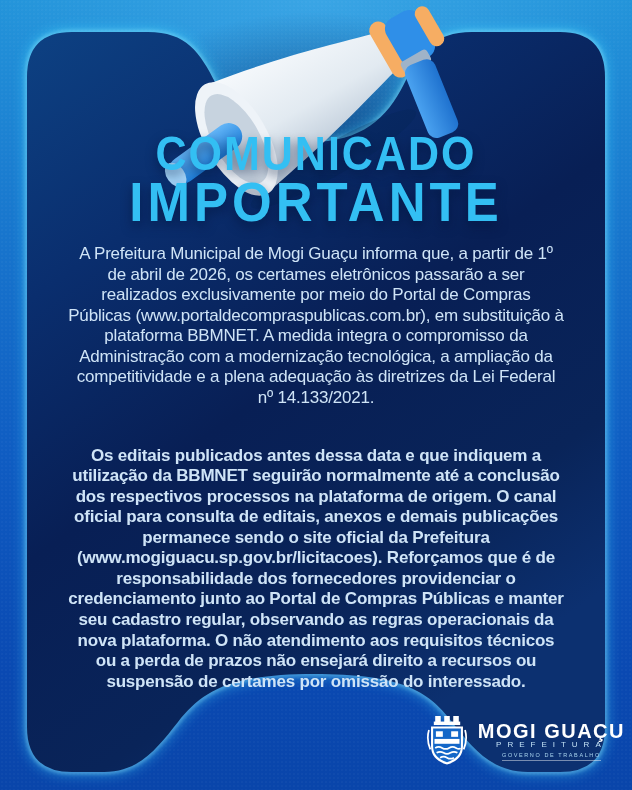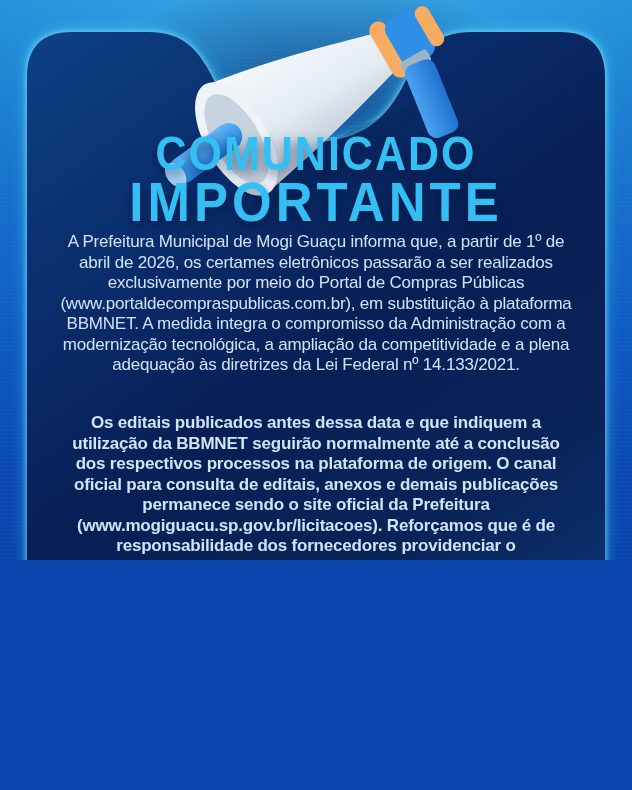--- a/index.html
+++ b/index.html
@@ -2,21 +2,21 @@
 <html><head>
 <meta charset="utf-8">
 <style>
   html,body{margin:0;padding:0;}
   body{
     width:632px;height:790px;overflow:hidden;
     font-family:"Liberation Sans", sans-serif;
     background:#0a46ae;
   }
   .canvas{
-    position:relative;width:632px;height:560px;overflow:hidden;
+    position:relative;width:632px;height:790px;overflow:hidden;
     background:
       radial-gradient(300px 170px at 50% 17%, rgba(8,34,84,.55), rgba(8,34,84,0) 72%),
       radial-gradient(460px 250px at 50% 0%, rgba(110,205,255,.30), rgba(110,205,255,0) 70%),
       linear-gradient(180deg,#2394da 0%,#1773cc 32%,#0f5cc2 58%,#0a49b2 85%,#0945aa 100%);
   }
   .canvas::before{
     content:"";position:absolute;inset:0;pointer-events:none;
     background-image:radial-gradient(rgba(255,255,255,.045) 1px, transparent 1.2px);
     background-size:4px 4px;opacity:.6;z-index:1;
   }
@@ -26,25 +26,25 @@
     position:absolute;left:0;right:0;top:130px;z-index:4;text-align:center;
     color:#33bff3;font-weight:bold;line-height:1;
     text-shadow:0 4px 10px rgba(3,18,55,.55);
   }
   .title-line1{font-size:43px;letter-spacing:2px;transform:scaleY(1.12);transform-origin:center top;}
   .title-line2{font-size:51px;letter-spacing:4px;margin-top:2px;transform:scaleY(1.08);transform-origin:center top;}
   .content{
     position:absolute;left:56px;right:56px;top:232px;z-index:4;
     color:#cfe4f7;text-align:center;font-size:17px;line-height:1.21;letter-spacing:-0.2px;
   }
-  .para{margin:0;}
+  .para{margin:12px;}
   .para + .para{margin-top:37px;font-weight:bold;}
   .logo{
-    position:absolute;left:0;right:16px;top:716px;z-index:4;
-    display:flex;align-items:center;justify-content:space-between;gap:10px;color:#ffffff;
+    position:absolute;left:0;right:7px;top:716px;z-index:4;
+    display:flex;align-items:center;justify-content:flex-end;gap:10px;color:#ffffff;
   }
   .logo-text{display:flex;flex-direction:column;align-items:center;}
   .logo-name{font-size:20px;font-weight:bold;letter-spacing:1.5px;line-height:1;}
   .logo-sub{font-size:8px;letter-spacing:6px;color:#c3e2f7;line-height:1;}
   .logo-tag{font-size:5.5px;letter-spacing:1.6px;margin-top:4px;color:#a9d4ef;line-height:1;
     border-bottom:1px solid rgba(255,255,255,.45);padding-bottom:2px;}
 </style>
 </head>
 <body>
 

